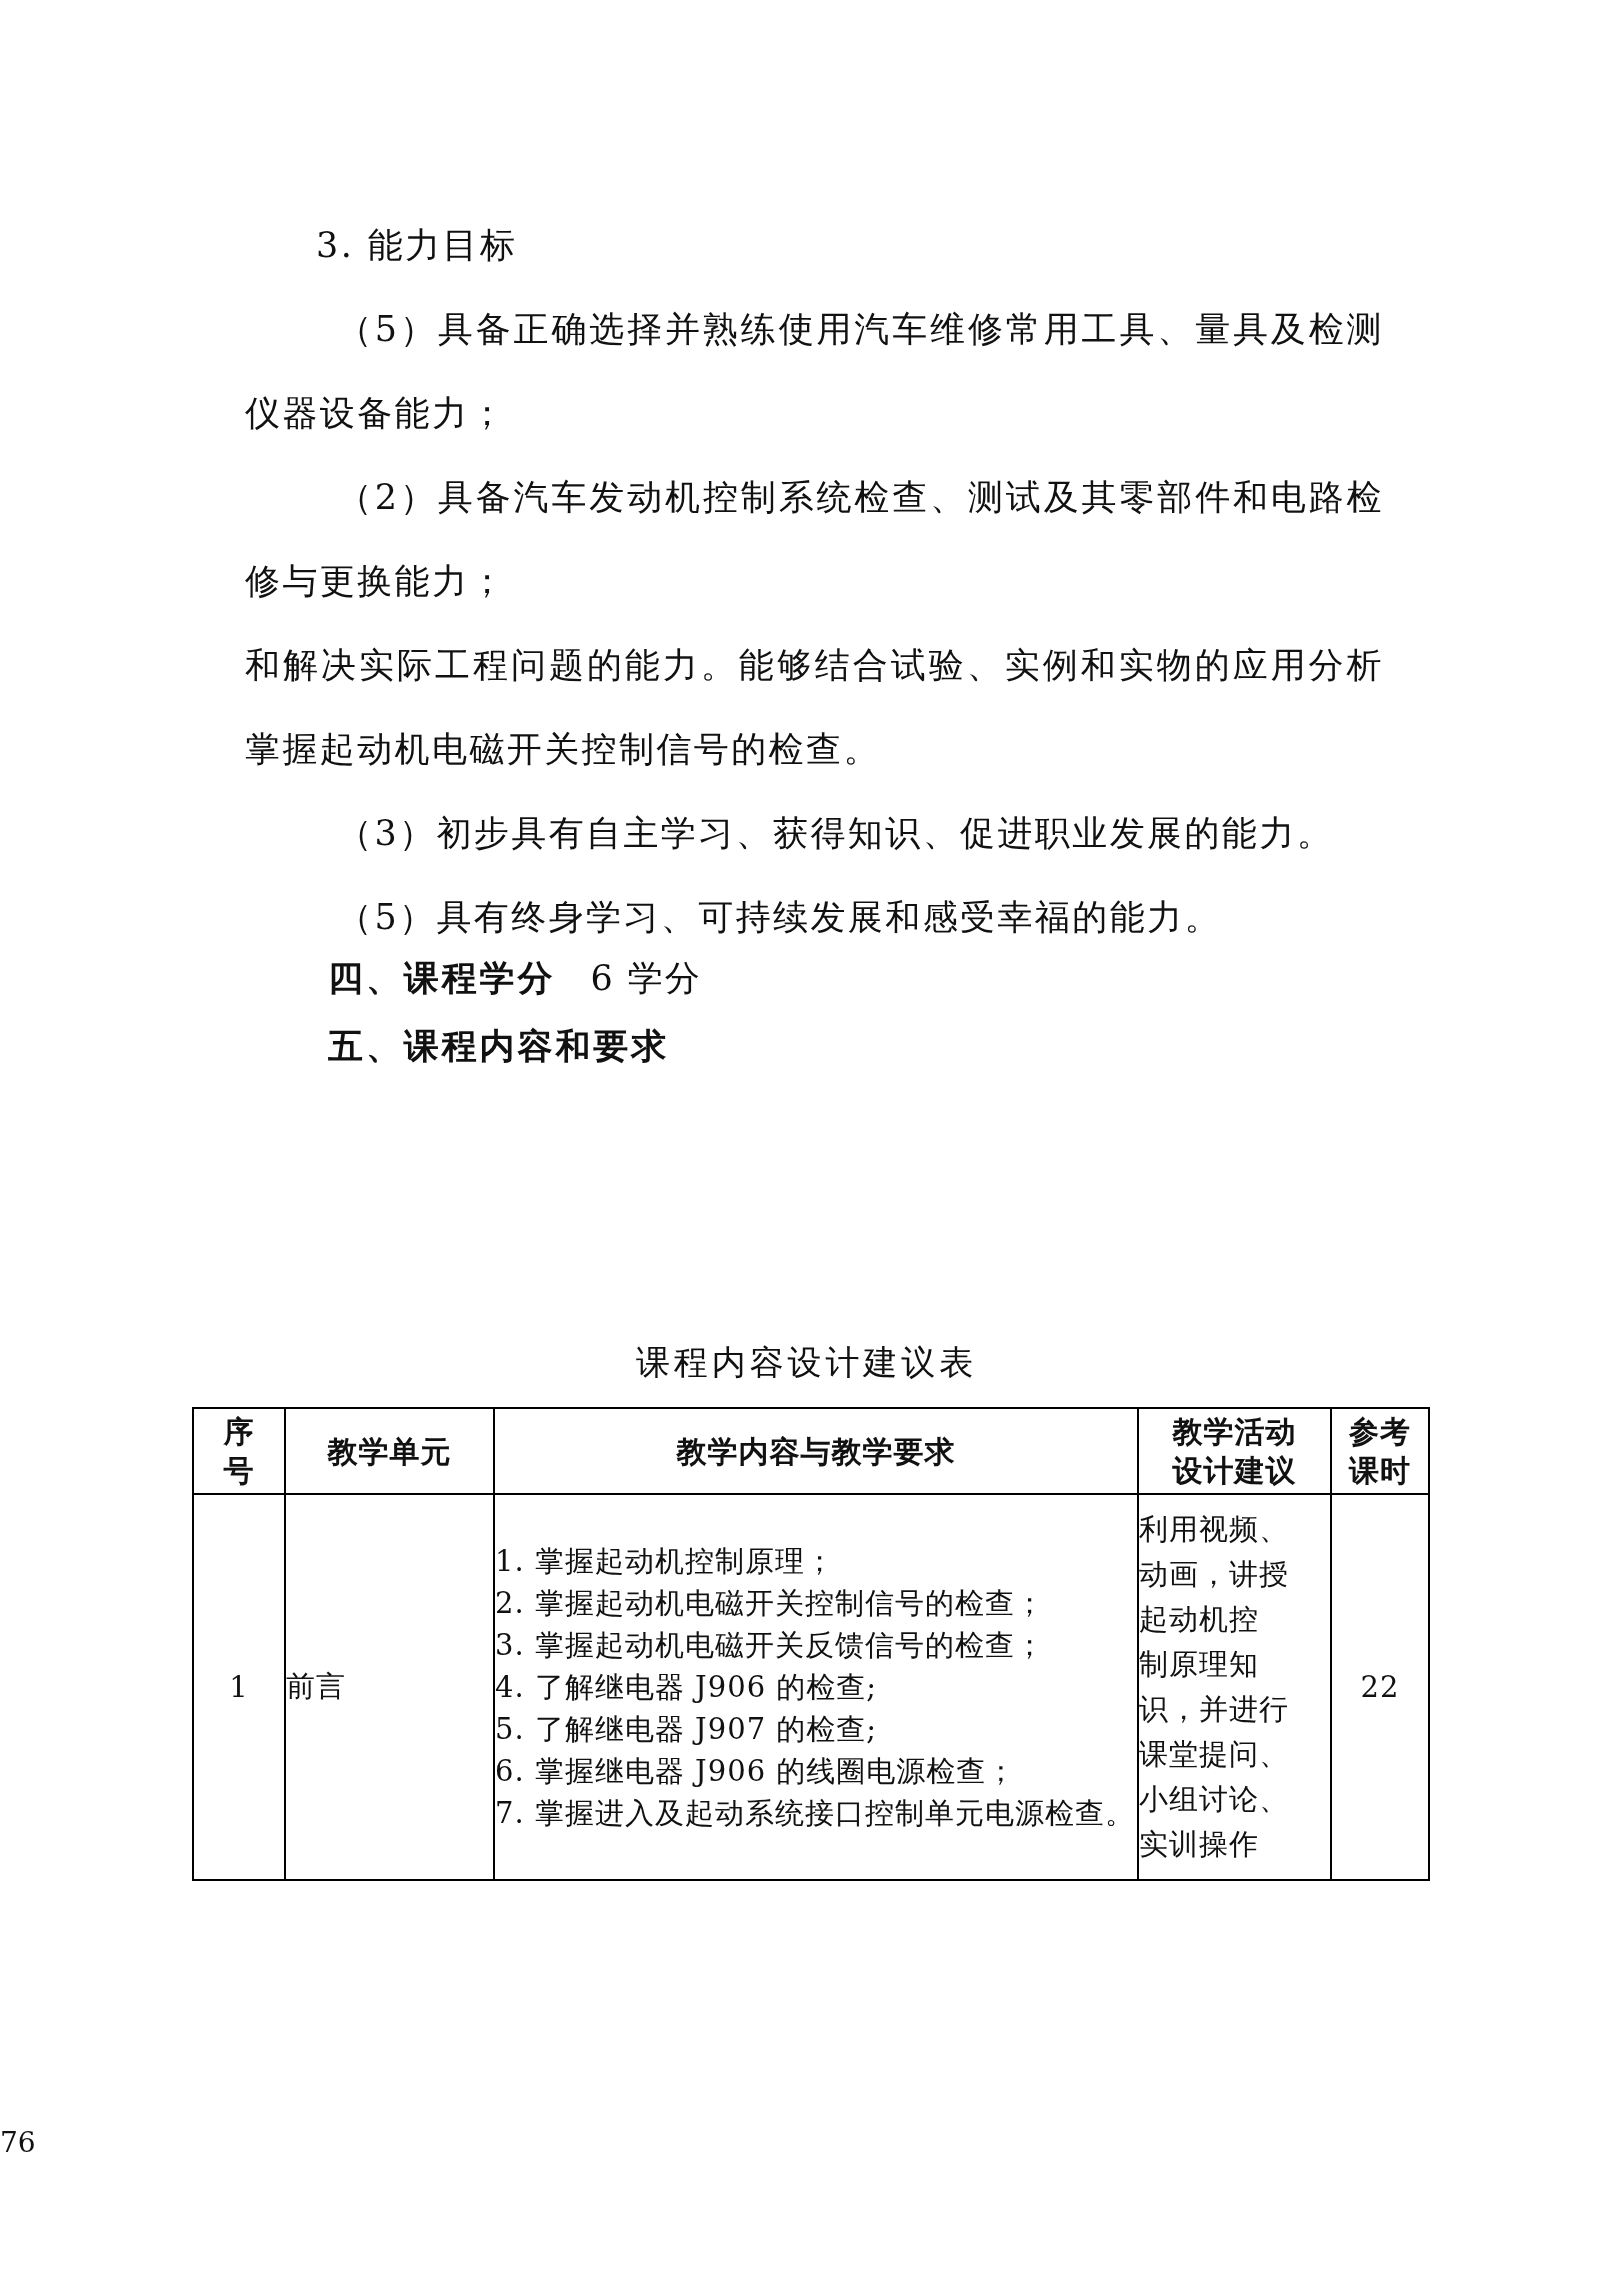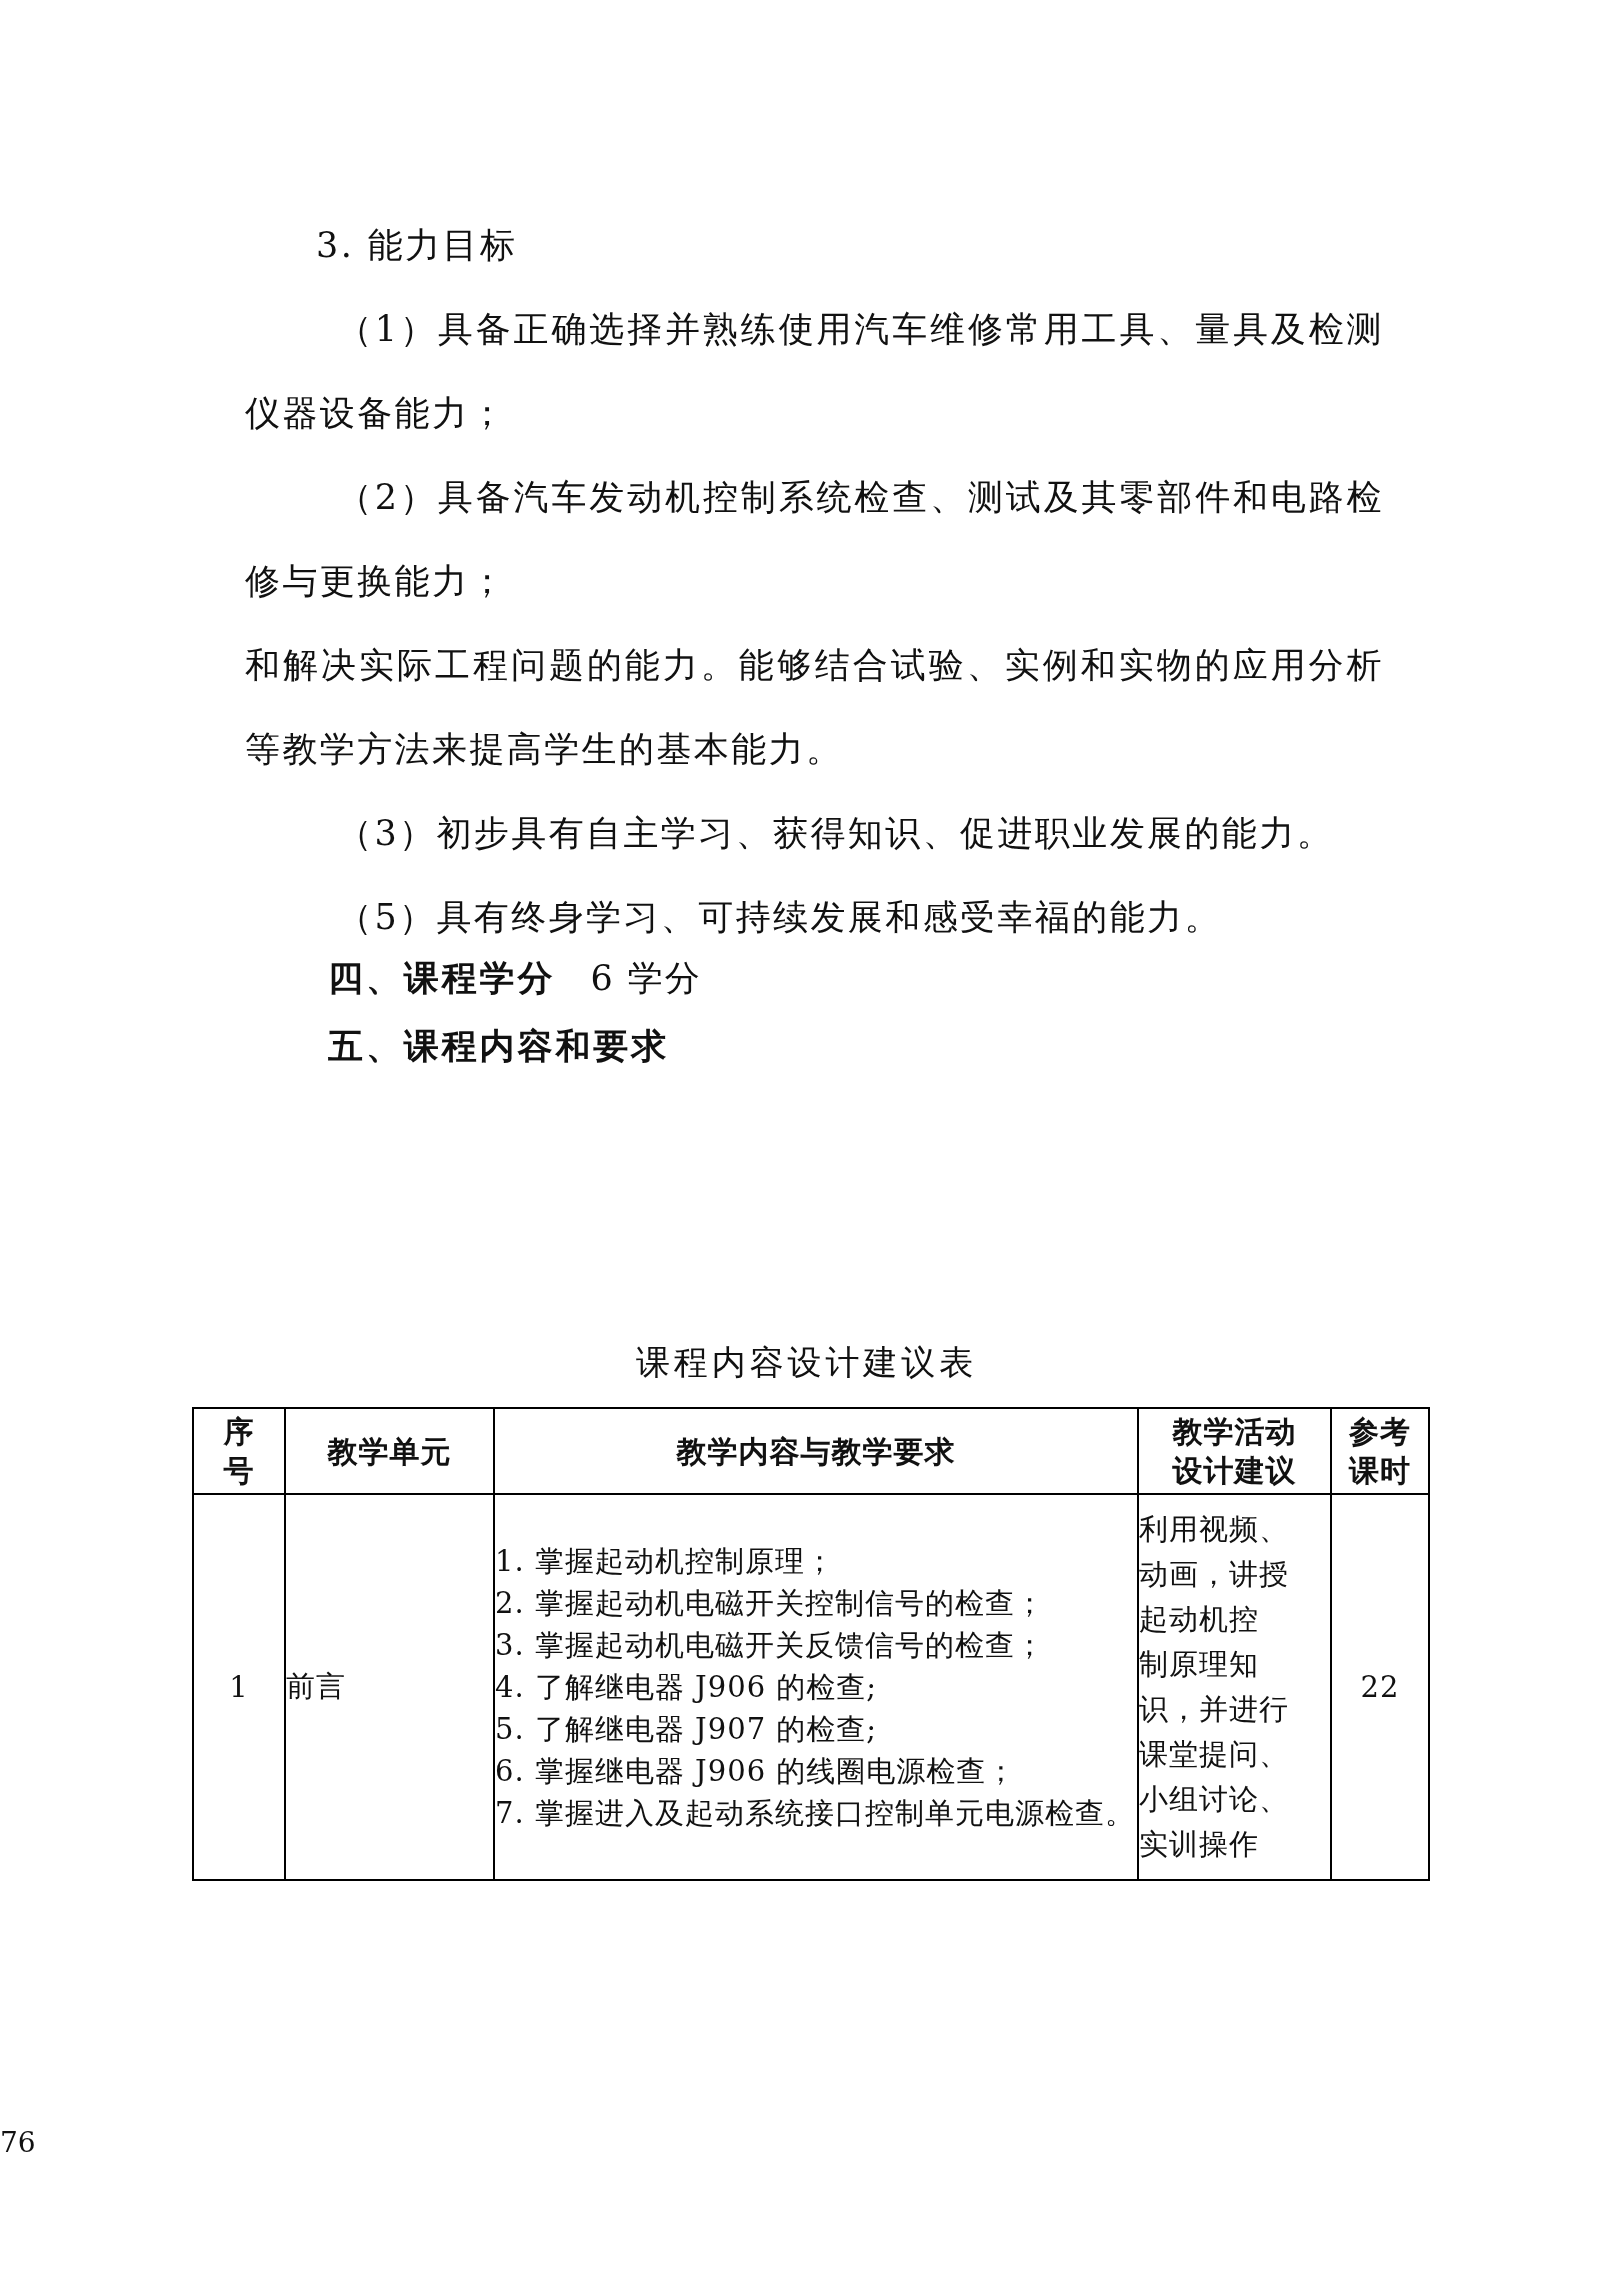--- a/index.html
+++ b/index.html
@@ -104,30 +104,30 @@
 </head>
 <body>
 
 <div id="page">
 
   <div id="textblock">
     <div class="line h3line">3. 能力目标</div>
 
     <div id="paras">
         <div>
-          <div class="line ind fill">（1）具备正确选择并熟练使用汽车维修常用工具、量具及检测</div>
+          <div class="line ind fill">（5）具备正确选择并熟练使用汽车维修常用工具、量具及检测</div>
           <div class="line">仪器设备能力；</div>
         </div>
         <div>
           <div class="line ind fill">（2）具备汽车发动机控制系统检查、测试及其零部件和电路检</div>
           <div class="line">修与更换能力；</div>
         </div>
         <div>
           <div class="line fill">和解决实际工程问题的能力。能够结合试验、实例和实物的应用分析</div>
-          <div class="line">等教学方法来提高学生的基本能力。</div>
+          <div class="line">掌握起动机电磁开关控制信号的检查。</div>
         </div>
         <div>
           <div class="line ind">（3）初步具有自主学习、获得知识、促进职业发展的能力。</div>
         </div>
         <div>
           <div class="line ind">（5）具有终身学习、可持续发展和感受幸福的能力。</div>
         </div>
       </div>
 
     <div id="numheads">

